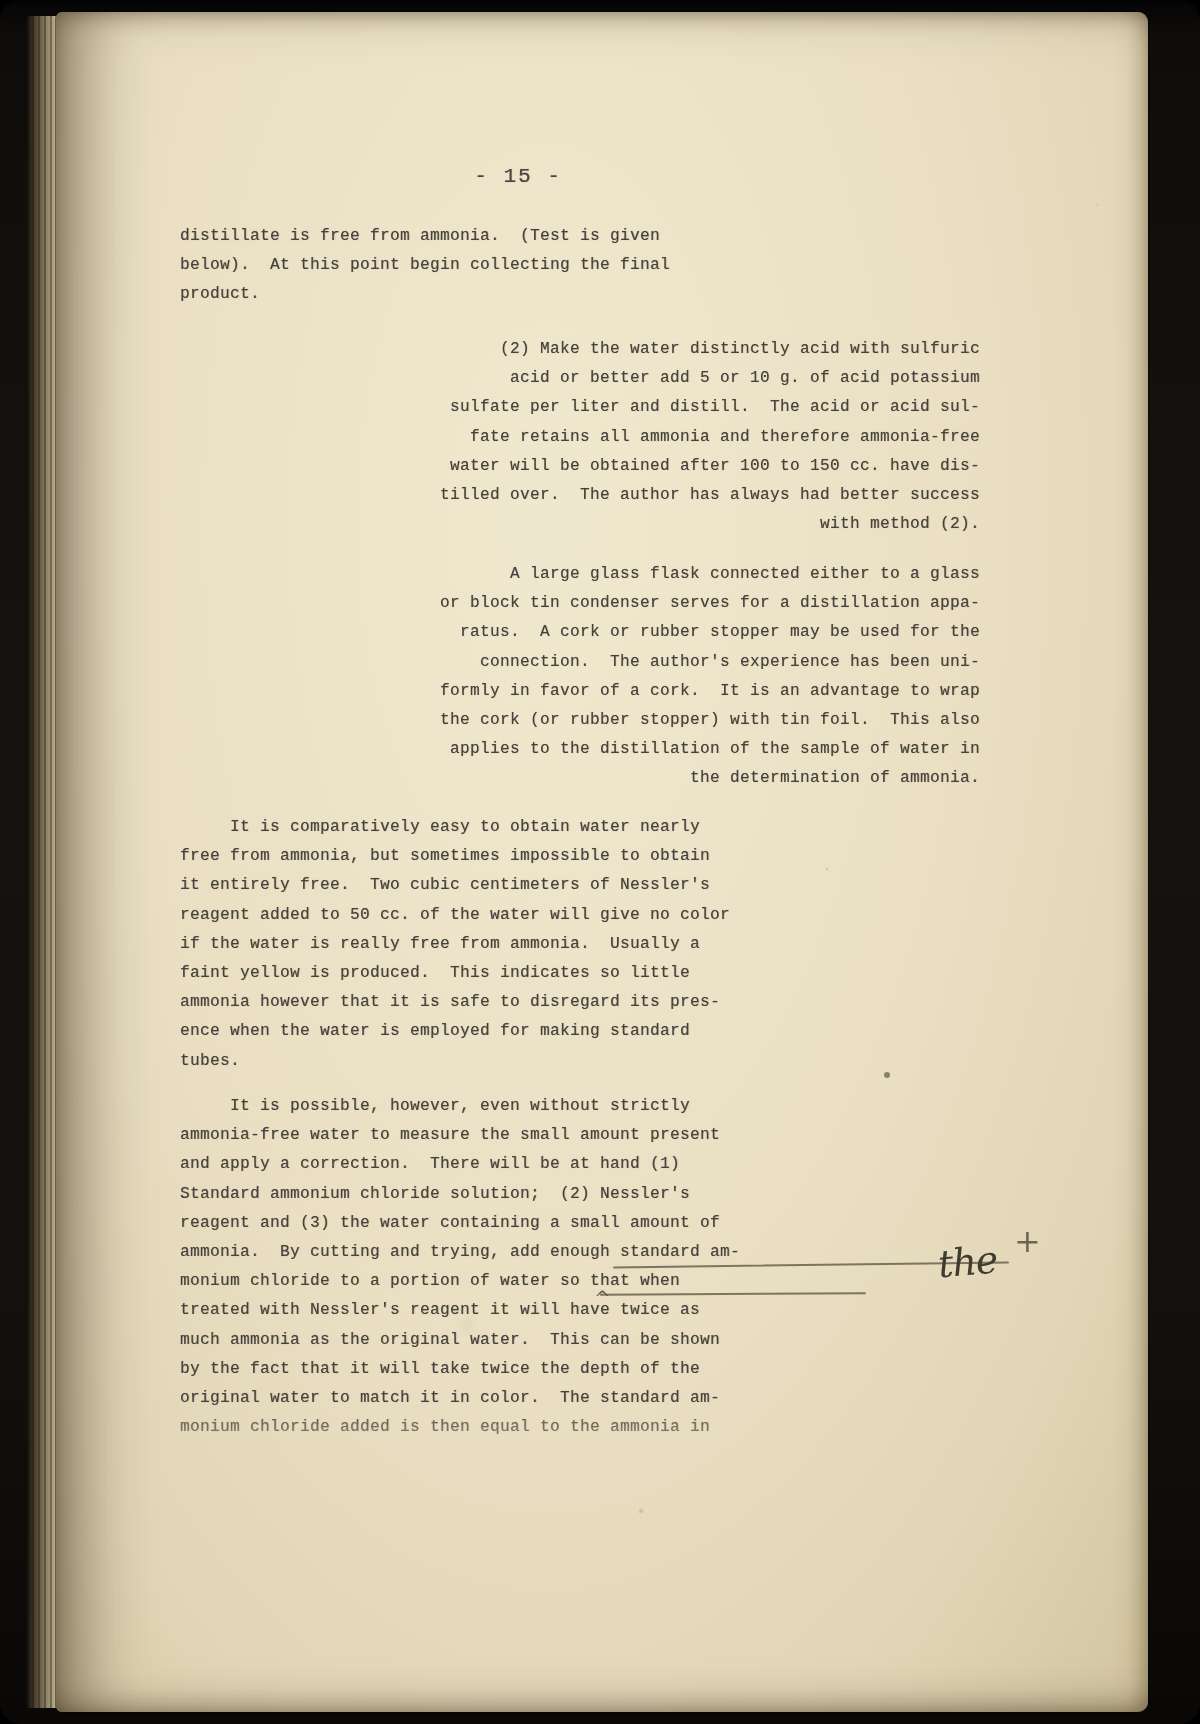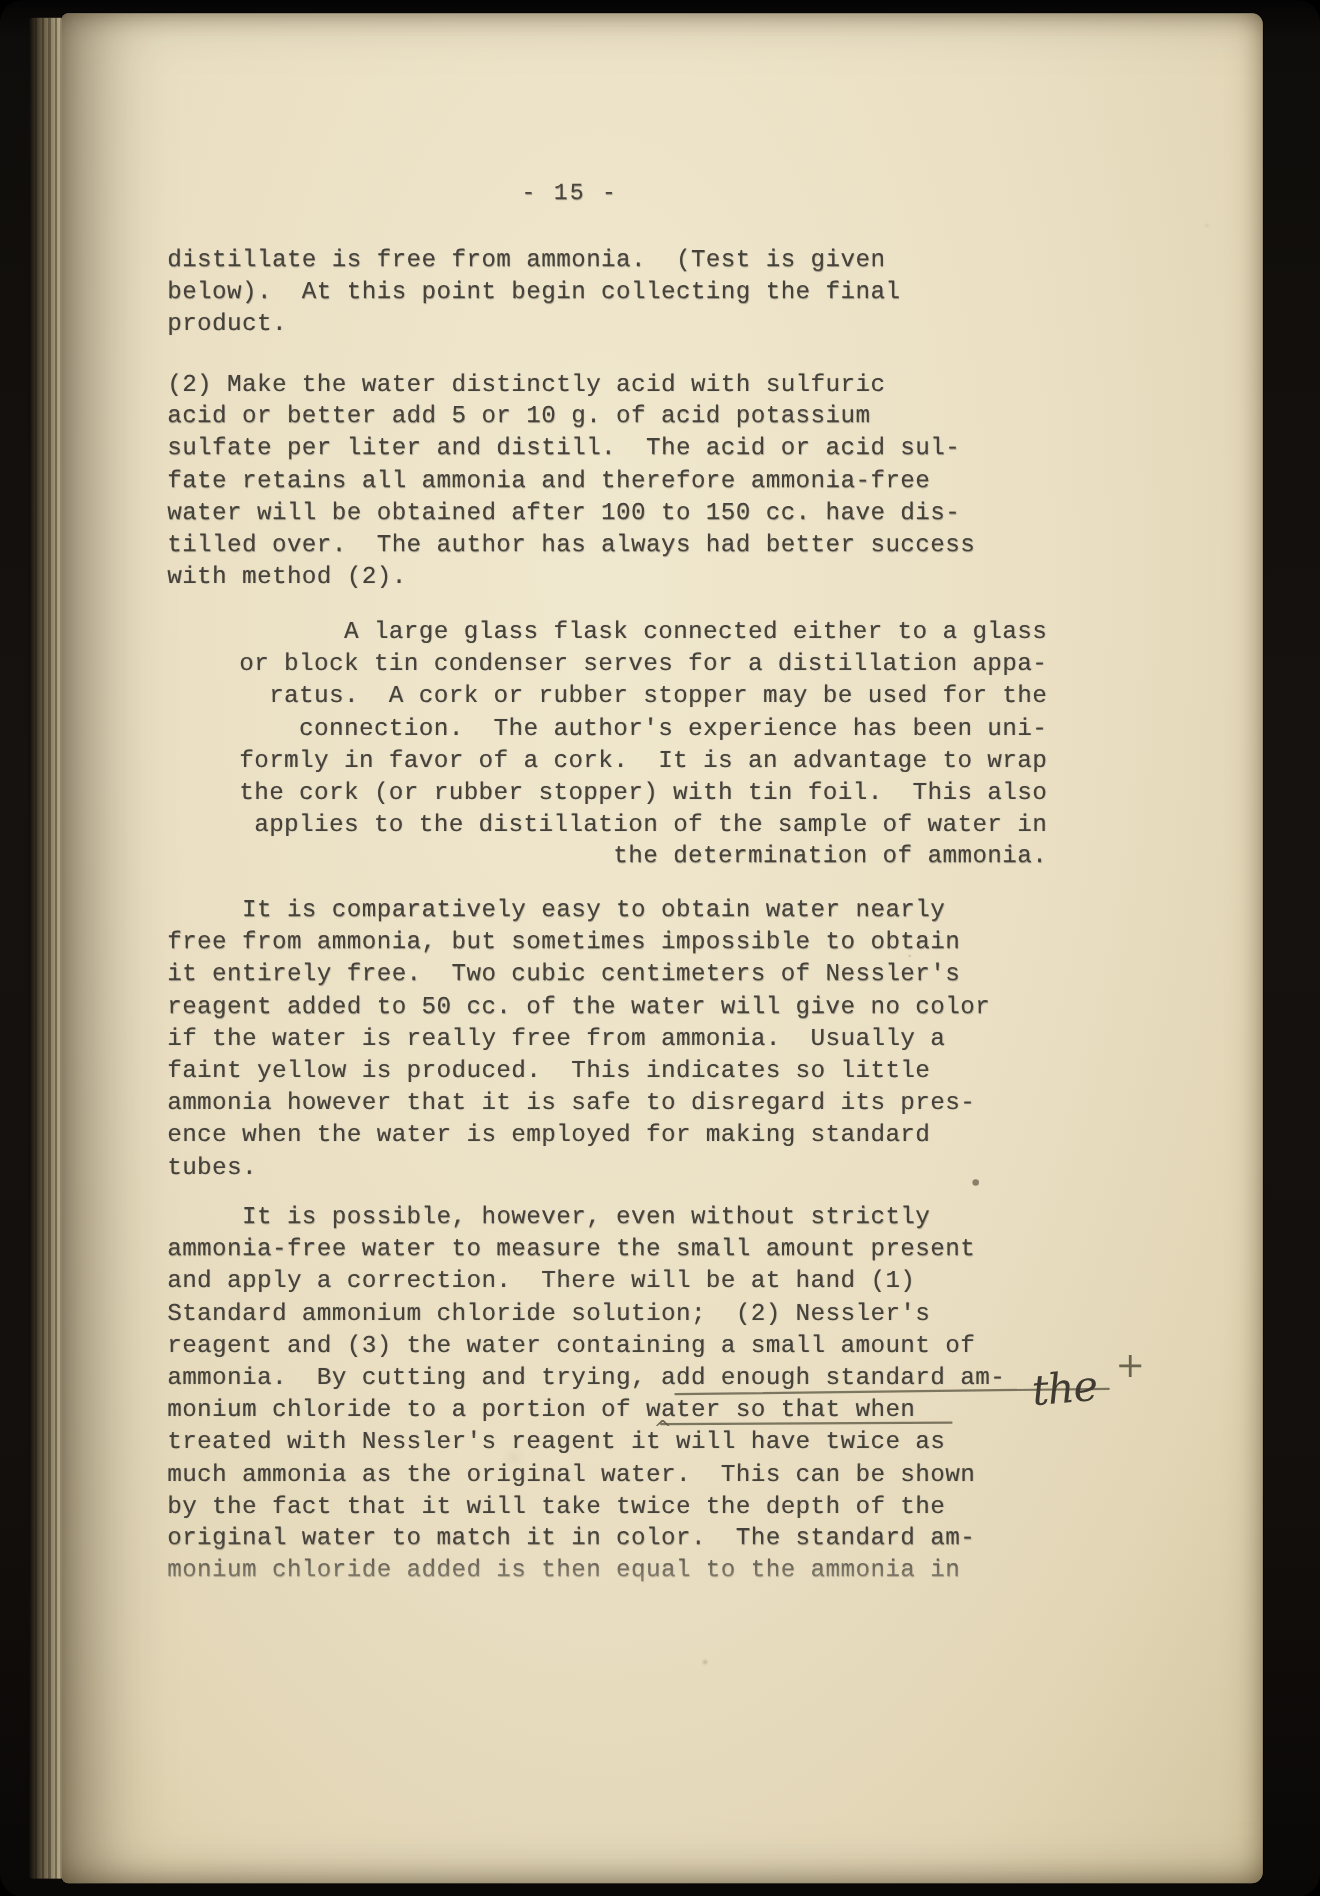--- a/index.html
+++ b/index.html
@@ -26,27 +26,27 @@
       inset 0 10px 26px -14px rgba(60,48,24,0.55),
       inset 0 -14px 32px -16px rgba(60,48,24,0.5),
       0 0 0 1px rgba(0,0,0,0.45);
   }
   .page-number {
     position:absolute; left:168px; top:165px; width:700px; text-align:center;
     font-size:21px; letter-spacing:2px; color:#4a463f;
     text-shadow:0.4px 0.4px 0.8px rgba(70,62,52,0.55);
   }
   .para {
-    position:absolute; left:152px; width:800px;
-    font-size:22px; line-height:29.2px; letter-spacing:0.4px;
+    position:absolute; left:180px; width:800px;
+    font-size:16px; line-height:29.2px; letter-spacing:0.4px;
     color:#45413b; white-space:pre-wrap;
     text-shadow:0.4px 0.4px 0.8px rgba(69,63,53,0.5);
   }
   .p1 { top:222px; }
-  .p2 { top:335px; }
+  .p2 { top:335px;text-align:right; }
   .p3 { top:560px;text-align:right; }
   .p4 { top:813px; }
   .p5 { top:1092px;
         -webkit-mask-image:linear-gradient(#000 88%, rgba(0,0,0,0.55));
         mask-image:linear-gradient(#000 88%, rgba(0,0,0,0.55)); }
   .underline {
     position:absolute; height:2px; background:#57513f; opacity:0.75; border-radius:2px;
   }
   .ul-a { left:613px; top:1264px; width:396px; transform:rotate(-0.7deg); }
   .ul-b { left:600px; top:1293px; width:266px; transform:rotate(-0.3deg); }

